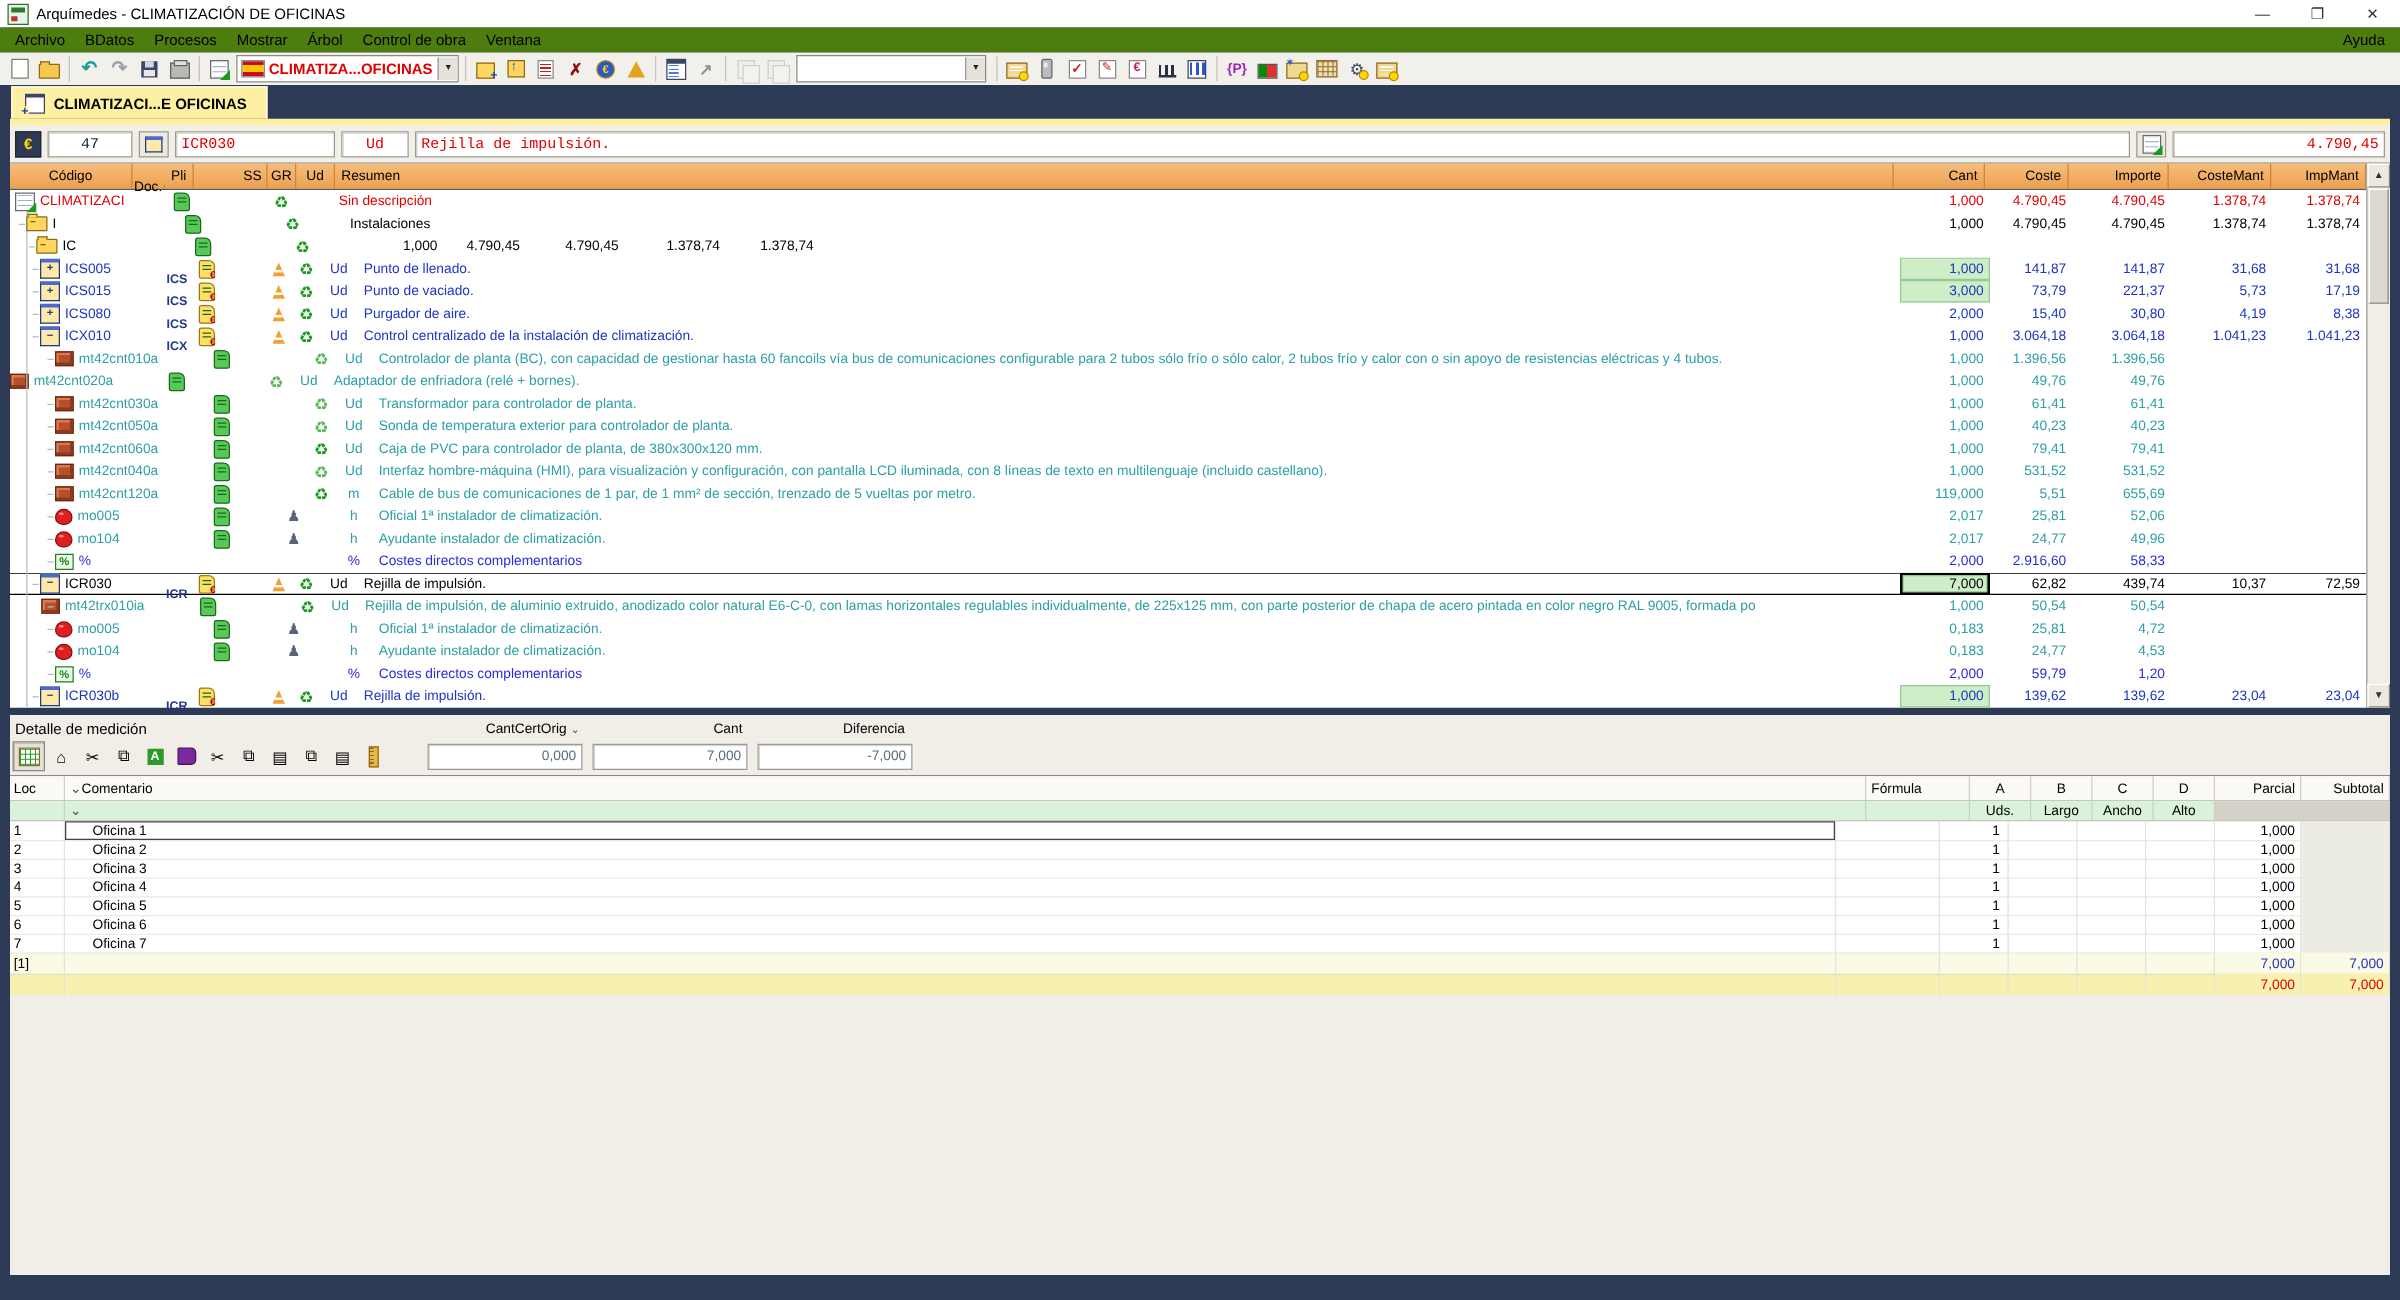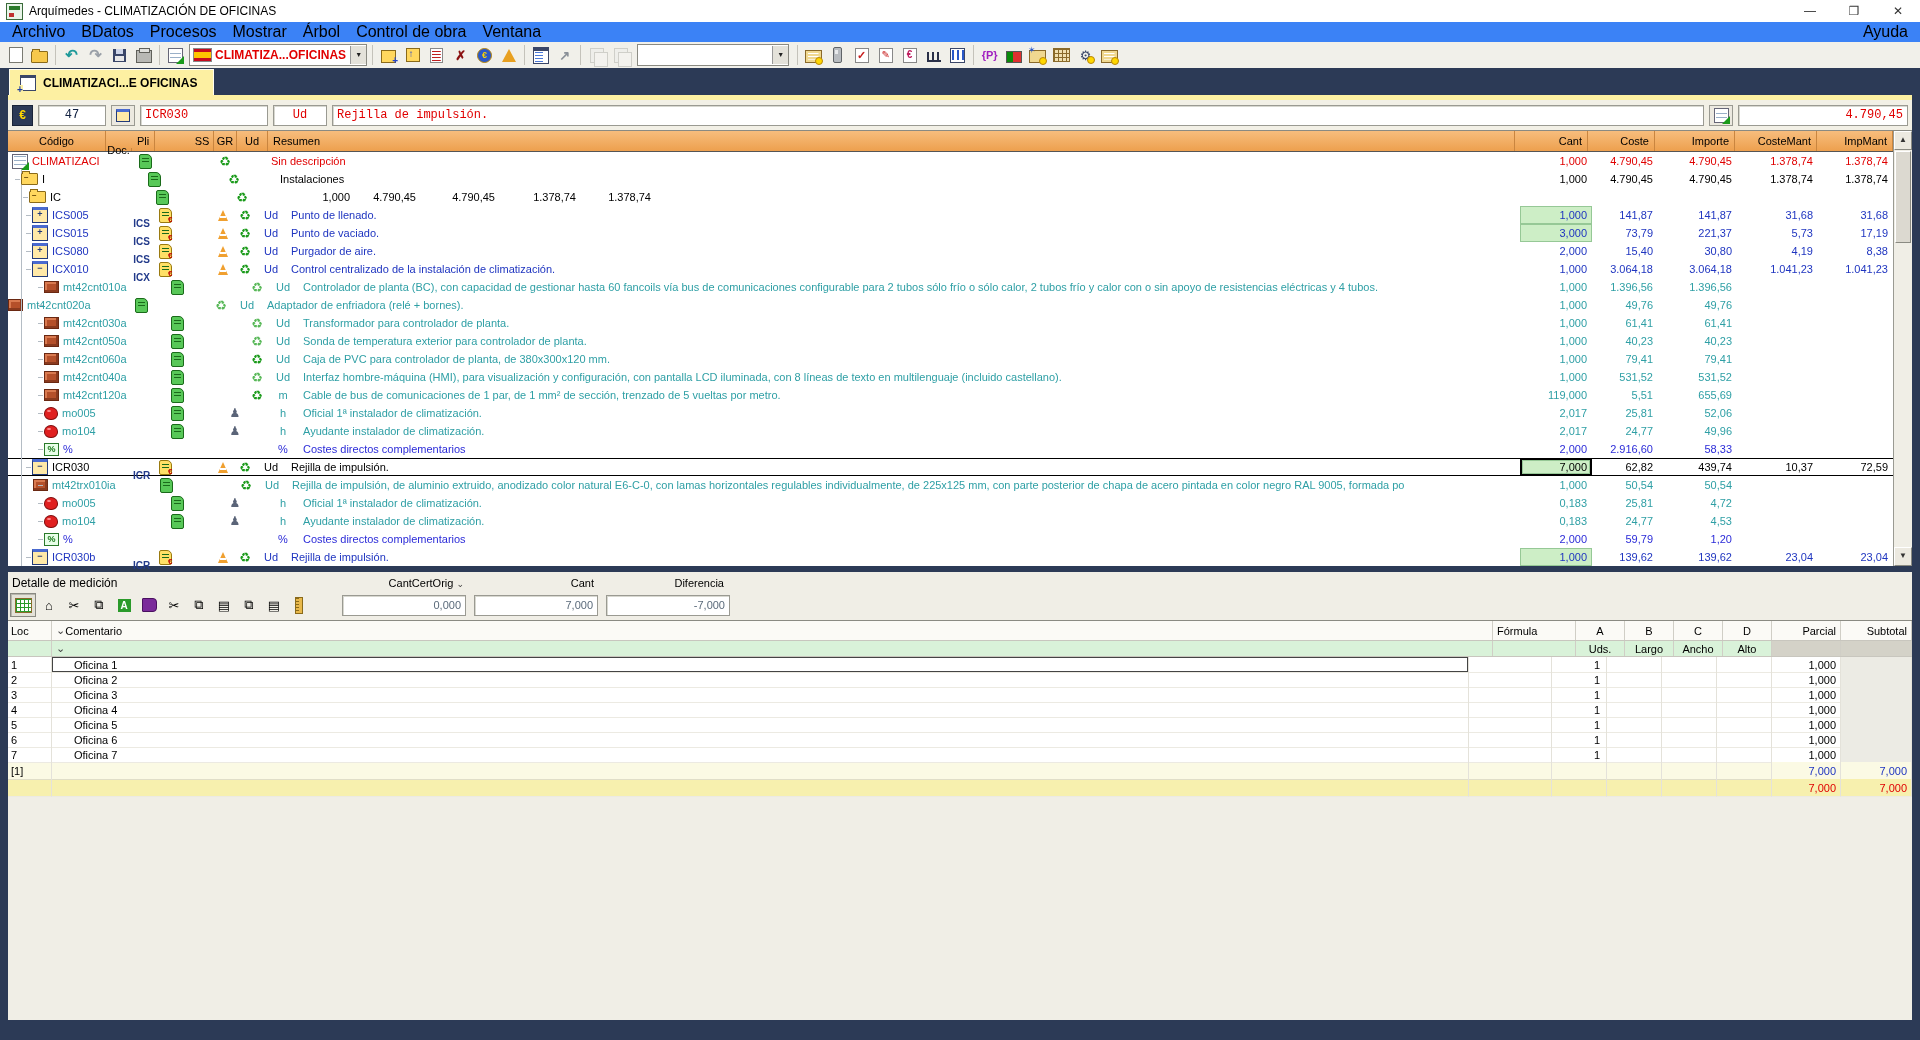--- a/index.html
+++ b/index.html
@@ -8,21 +8,21 @@
 
   
   .titlebar{height:22px;background:#ffffff;display:flex;align-items:center;padding-left:6px;gap:6px;font-size:12px;justify-content:space-between;}
   .appicon{width:15px;height:15px;background:#e8f4e8;border:1px solid #3a6a3a;position:relative;}
   .appicon::before{content:"";position:absolute;left:2px;top:2px;right:2px;height:4px;background:#2a7a2a;}
   .appicon::after{content:"";position:absolute;left:2px;bottom:2px;width:5px;height:4px;background:#c03030;}
   .win-controls{margin-left:auto;display:flex;height:22px;}
   .win-btn{width:44px;text-align:center;line-height:22px;color:#333;font-size:12px;}
 
   
-  .menubar{height:20px;background:#3b82f6;display:flex;align-items:center;padding-left:4px;font-size:16px;}
+  .menubar{height:20px;background:#4d7c0f;display:flex;align-items:center;padding-left:4px;font-size:12px;}
   .menu-item{padding:1px 8px;}
   .menu-help{margin-left:auto;padding-right:12px;}
 
   
   .toolbar{height:26px;background:#f1f0ea;display:flex;align-items:center;padding:0 4px;gap:1px;}
   .tb-sep{width:1px;height:20px;background:#c4c2ba;margin:0 3px;flex:0 0 1px;}
   .tb-btn{width:23px;height:22px;display:flex;align-items:center;justify-content:center;flex:0 0 23px;}
   .tb-btn.dis{opacity:.45;}
   .gi{display:inline-block;font-style:normal;}
   .g-new{width:12px;height:14px;background:#fff;border:1px solid #7a7a72;}

